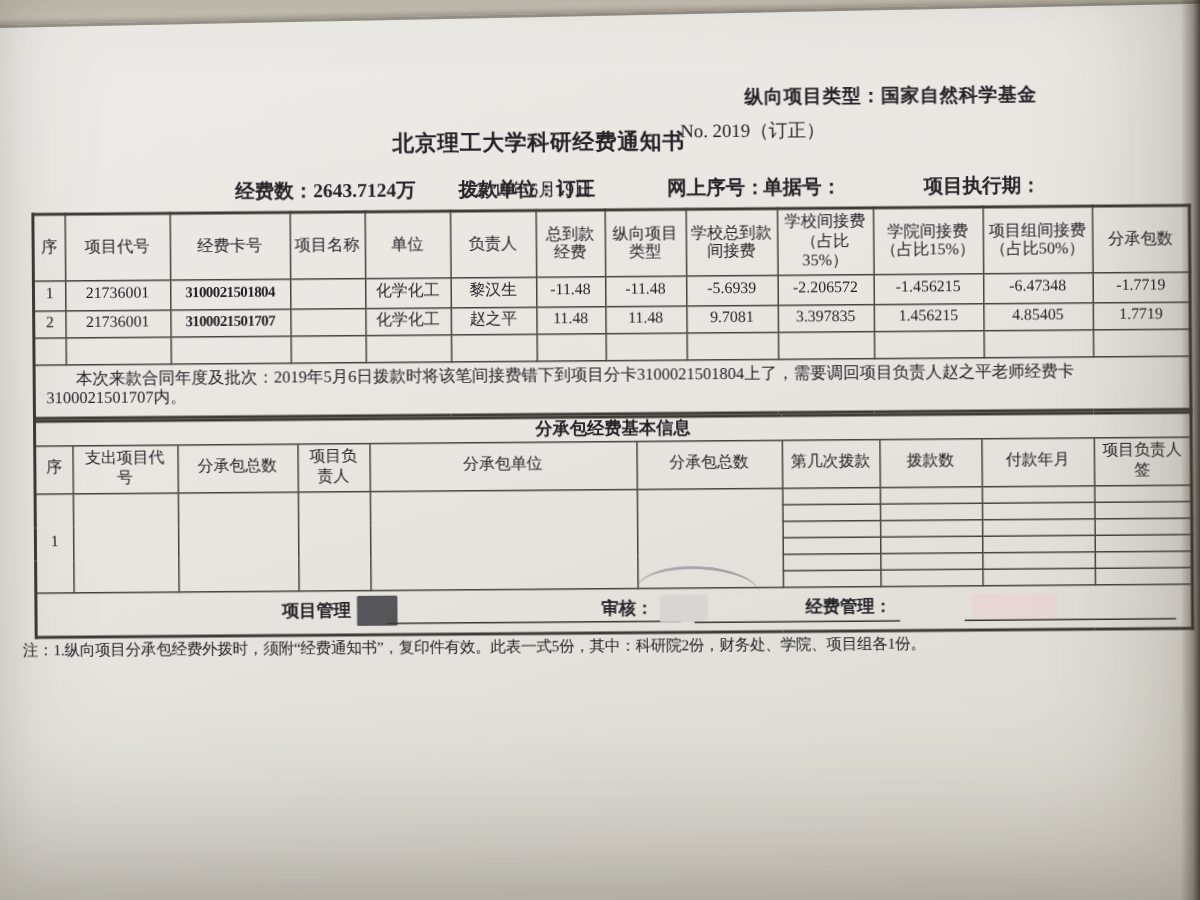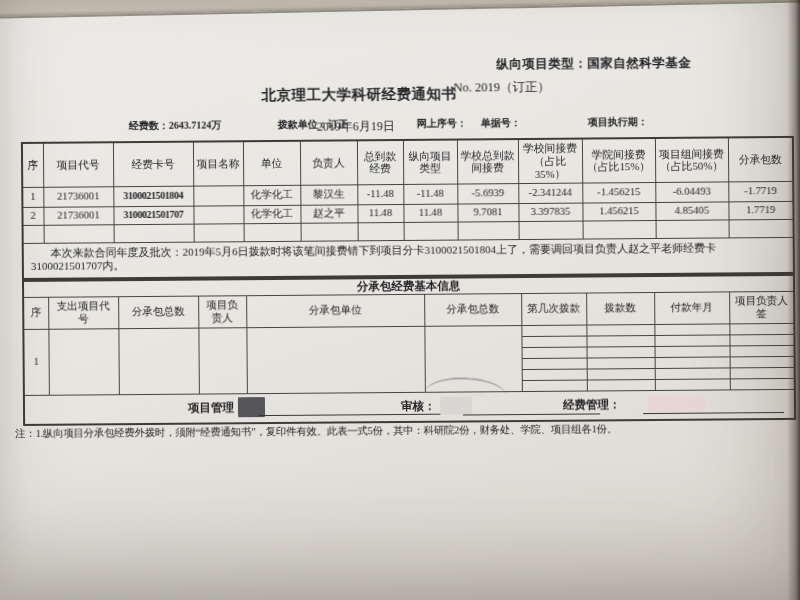--- a/index.html
+++ b/index.html
@@ -14,21 +14,21 @@
          background:linear-gradient(90deg,rgba(58,50,42,0) 0%,rgba(58,50,42,.40) 65%,rgba(34,28,22,.78) 100%);}
   .vignette{position:absolute;inset:0;pointer-events:none;
          box-shadow:inset -22px -45px 85px rgba(70,60,48,.26), inset 0 -12px 30px rgba(70,60,48,.10);}
   .doc{position:absolute;inset:0;transform:rotate(-.45deg);transform-origin:400px 280px;
        color:#232226;filter:blur(.15px);}
   .abs{position:absolute;white-space:nowrap;}
   .proj-type{left:498px;top:57px;font-size:12.5px;font-weight:700;letter-spacing:.5px;}
   .doc-no{left:455px;top:80px;font-size:12.5px;}
   .title{left:263px;top:85px;font-size:14.5px;font-weight:700;letter-spacing:.5px;}
   .date{left:318px;top:103px;font-size:12px;margin-top:15px;}
-  .info{top:117px;font-size:10px;font-weight:700;}
+  .info{top:117px;font-size:13px;font-weight:700;margin-left:28px;}
   .tables{position:absolute;left:22px;top:139px;width:771px;}
   table{border-collapse:collapse;table-layout:fixed;width:771px;border:2px solid #3c3b36;}
   td,th{border:1px solid #45443f;font-weight:normal;text-align:center;vertical-align:middle;
         padding:0 1px;font-size:10.6px;line-height:1.18;color:#232226;}
   .t1 th{font-size:10.8px;}
   .t1 tr.head{height:44px;}
   .t1 tr.r1{height:20px;} .t1 tr.r2{height:18px;} .t1 tr.empty{height:18px;}
   td.card{font-size:10px;letter-spacing:-.4px;font-weight:bold;}
   td.note{ text-align:left;font-size:11px;padding:3px 7px 4px;line-height:1.25;text-indent:1.8em;white-space:normal;}
   .t2 td.sec-title{height:15px;font-weight:700;font-size:11.5px;padding:0;}
@@ -98,23 +98,23 @@
         <tr class="r1">
           <td>1</td>
           <td>21736001</td>
           <td class="card">3100021501804</td>
           <td></td>
           <td>化学化工</td>
           <td>黎汉生</td>
           <td>-11.48</td>
           <td>-11.48</td>
           <td>-5.6939</td>
-          <td>-2.341244</td>
+          <td>-2.206572</td>
           <td>-1.456215</td>
-          <td>-6.04493</td>
+          <td>-6.47348</td>
           <td>-1.7719</td>
         </tr>
         <tr class="r2">
           <td>2</td>
           <td>21736001</td>
           <td class="card">3100021501707</td>
           <td></td>
           <td>化学化工</td>
           <td>赵之平</td>
           <td>11.48</td>
@@ -218,21 +218,21 @@
               <td></td>
             </tr>
         <tr>
           <td class="sig-cell" colspan="10">
             <span class="sig-label" style="left:163px">项目管理：</span>
             <span class="redact" style="left:213px;top:3px;width:27px;height:20px;background:#56565a"></span>
             <span class="uline" style="left:233px;top:21px;width:196px"></span>
             <span class="sig-label" style="left:376px">审核：</span>
             <span class="redact" style="left:415px;top:4px;width:32px;height:18px;background:#d8d5d2"></span>
             <span class="uline" style="left:438px;top:22px;width:137px"></span>
-            <span class="sig-label" style="left:538px">经费管理：</span>
+            <span class="sig-label" style="left:512px">经费管理：</span>
             <span class="redact" style="left:623px;top:5px;width:57px;height:16px;background:#e7d6d3"></span>
             <span class="uline" style="left:618px;top:22px;width:141px"></span>
           </td>
         </tr>
       </tbody>
         </table>
 
     </div>
 
     <div class="pen-mark"></div>

